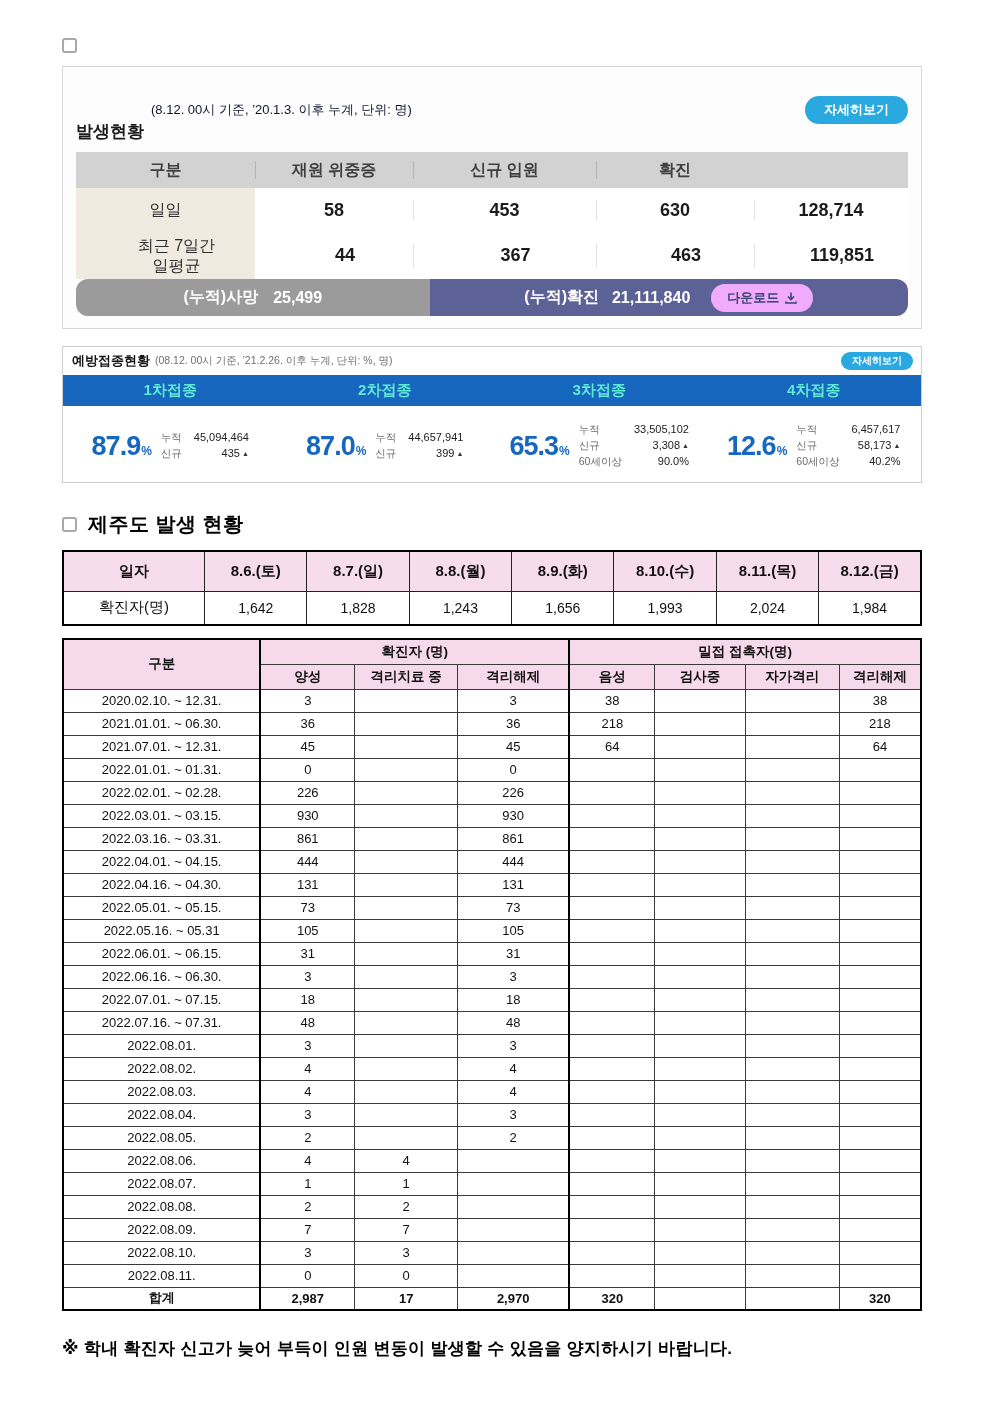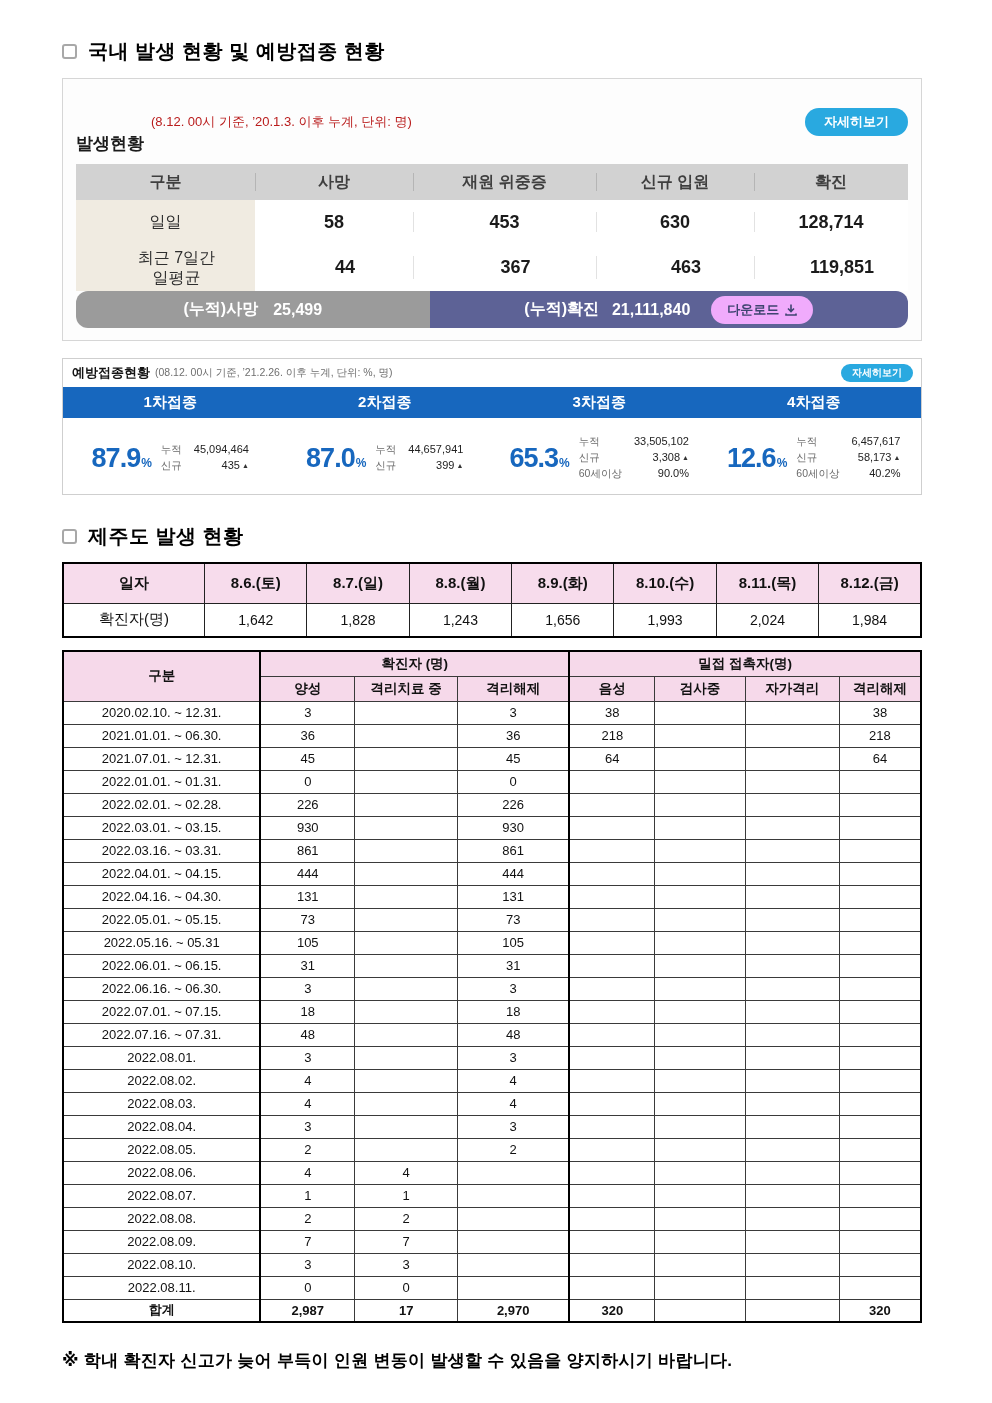--- a/index.html
+++ b/index.html
@@ -12,21 +12,21 @@
   .page { padding: 38px 70px 0 62px; }
 
   
   .sec-title { display: flex; align-items: center; gap: 11px; font-size: 20px; font-weight: bold; color: #000; letter-spacing: 0.5px; }
   .checkbox { width: 15px; height: 15px; border: 2px solid #a8a8a8; border-radius: 3px; flex: 0 0 auto; background: #fff; }
 
   
   .panel1 { margin-top: 13px; border: 1px solid #d6d6d6; background: #fdfdfd; padding: 9px 13px 12px; }
   .p-head { display: flex; align-items: center; }
   .p1-title { font-size: 17px; font-weight: bold; color: #1b1b1b; margin-top: 44px; }
-  .p1-sub { font-size: 13px; color: #b91c1c; margin-left: 7px; }
+  .p1-sub { font-size: 13px; color: #0f172a; margin-left: 7px; }
   .pill { margin-left: auto; background: #29a9e0; color: #fff; font-weight: bold; border: none; border-radius: 14px; cursor: pointer; font-family: inherit; }
   .pill.big { font-size: 13px; padding: 5px 19px; }
   .pill.small { font-size: 10px; padding: 2px 11px; border-radius: 9px; }
 
   .occ-table { margin-top: 9px; }
   .occ-head, .occ-row { display: grid; grid-template-columns: 21.5% 19% 22% 19% 18.5%; }
   .occ-head { background: #d2d2d2; }
   .occ-hcell { height: 36px; display: flex; align-items: center; justify-content: center; font-size: 16px; font-weight: bold; color: #3f3f3f; position: relative; }
   .occ-hcell.sep::before { content: ""; position: absolute; left: 0; top: 9px; bottom: 9px; width: 1px; background: #b5b5b5; }
   .occ-label { background: #f0ebe1; display: flex; align-items: center; justify-content: center; text-align: center; font-size: 16px; color: #2e2e2e; white-space: pre-line; line-height: 1.25; }
@@ -39,21 +39,21 @@
   .seg-death { width: 42.5%; background: #9b9b9b; color: #fff; display: flex; align-items: center; justify-content: center; gap: 15px; font-size: 16px; font-weight: bold; }
   .seg-conf { flex: 1; background: #5d6296; color: #fff; display: flex; align-items: center; justify-content: center; gap: 13px; font-size: 16px; font-weight: bold; }
   .dl-btn { background: #f0abfc; color: #3e4470; font-weight: bold; font-size: 13px; border: none; border-radius: 15px; padding: 5px 16px; display: inline-flex; align-items: center; gap: 6px; margin-left: 8px; cursor: pointer; font-family: inherit; }
 
   
   .panel2 { margin-top: 17px; border: 1px solid #cfcfcf; background: #fff; }
   .p2-head { display: flex; align-items: center; padding: 5px 8px 5px 9px; }
   .p2-title { font-size: 13px; font-weight: bold; color: #141414; }
   .p2-sub { font-size: 10.5px; color: #6f6f6f; margin-left: 5px; }
   .vax-bar { display: grid; grid-template-columns: repeat(4, 1fr); background: #1767be; height: 31px; }
-  .vax-bar-cell { color: #ffffff; font-weight: bold; font-size: 15px; display: flex; align-items: center; justify-content: center; }
+  .vax-bar-cell { color: #5eead4; font-weight: bold; font-size: 15px; display: flex; align-items: center; justify-content: center; }
   .vax-body { display: grid; grid-template-columns: repeat(4, 1fr); padding: 17px 0 13px; }
   .vax-cell { display: flex; align-items: center; justify-content: center; gap: 9px; }
   .vax-pct { color: #1767be; font-weight: bold; font-size: 27px; letter-spacing: -1px; }
   .vax-unit { color: #1767be; font-weight: bold; font-size: 12px; margin-left: 1px; }
   .vax-rows { display: grid; grid-template-columns: auto auto; column-gap: 12px; row-gap: 2px; }
   .vax-rlabel { color: #6b6b6b; font-size: 10.5px; text-align: left; }
   .vax-rval { color: #222; font-size: 11px; text-align: right; white-space: nowrap; }
   .up-arrow { font-size: 7px; color: #333; vertical-align: 1px; margin-left: 2px; }
 
   
@@ -73,33 +73,31 @@
 
   .footer-note { margin-top: 26px; font-size: 17px; font-weight: bold; color: #000; letter-spacing: 0.3px; }
 </style>
 </head>
 <body>
 
 <div class="page">
 
   <div class="sec-title">
     <span class="checkbox"></span>
-    <span>국내 발생 현황 및 예방접종 현황</span>
   </div>
 
   <div class="panel1">
     <div class="p-head">
       <span class="p1-title">발생현황</span>
       <span class="p1-sub">(8.12. 00시 기준, ’20.1.3. 이후 누계, 단위: 명)</span>
       <button class="pill big">자세히보기</button>
     </div>
     <div class="occ-table">
       <div class="occ-head" id="occ-head">
           <div class="occ-hcell">구분</div>
-          <div class="occ-hcell sep">사망</div>
           <div class="occ-hcell sep">재원 위중증</div>
           <div class="occ-hcell sep">신규 입원</div>
           <div class="occ-hcell sep">확진</div>
         </div>
       <div id="occ-rows">
           <div class="occ-row r1">
             <div class="occ-label">일일</div>
             <div class="occ-val">58</div>
             <div class="occ-val sep">453</div>
             <div class="occ-val sep">630</div>

